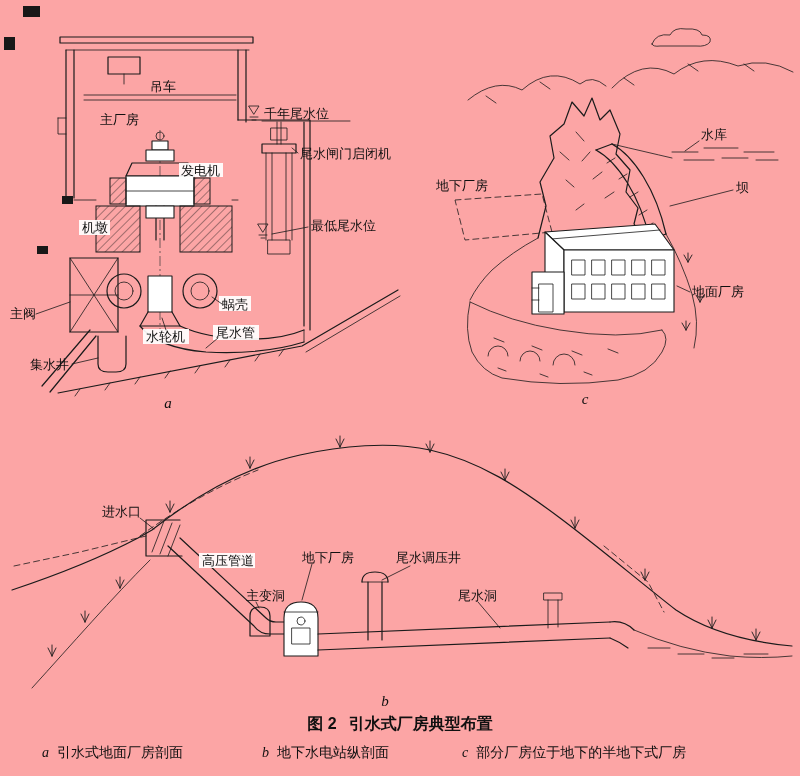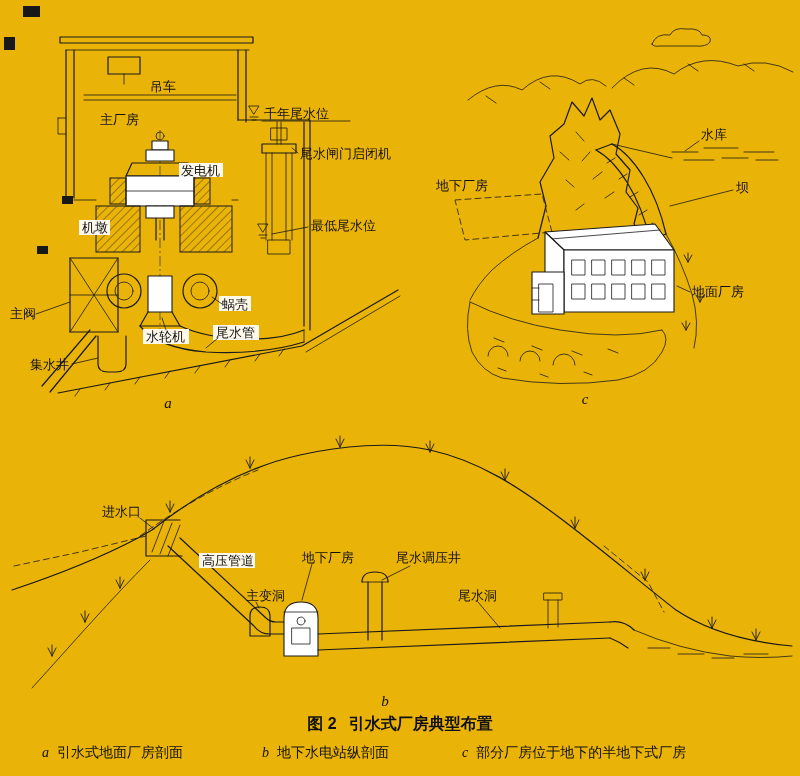--- a/index.html
+++ b/index.html
@@ -1,17 +1,17 @@
 <!DOCTYPE html>
 <html><head>
 <meta charset="utf-8">
 <style>
   html,body{margin:0;padding:0;background:#fff;}
   body{width:800px;height:776px;font-family:"Liberation Sans",sans-serif;}
-  .stage{width:800px;height:776px;background:#eab308;overflow:hidden;}
+  .stage{width:800px;height:776px;background:#fca5a5;overflow:hidden;}
   svg{display:block;}
   .ln{fill:none;stroke:#1b1b1b;stroke-width:1.2;stroke-linecap:round;stroke-linejoin:round;}
   .thin{stroke-width:0.8;}
   .dash{stroke-dasharray:6 4;}
   .cl{fill:none;stroke:#3a3a3a;stroke-width:0.7;stroke-dasharray:10 3 2 3;}
   .blk{fill:#181818;stroke:none;}
   .wfill{fill:#ffffff;stroke:#1b1b1b;stroke-width:1.1;stroke-linejoin:round;}
   .hstroke{stroke:#1b1b1b;stroke-width:1;}
   .tuft{fill:none;stroke:#1b1b1b;stroke-width:0.9;stroke-linecap:round;}
   .mask{fill:#ffffff;stroke:none;opacity:.92;}

